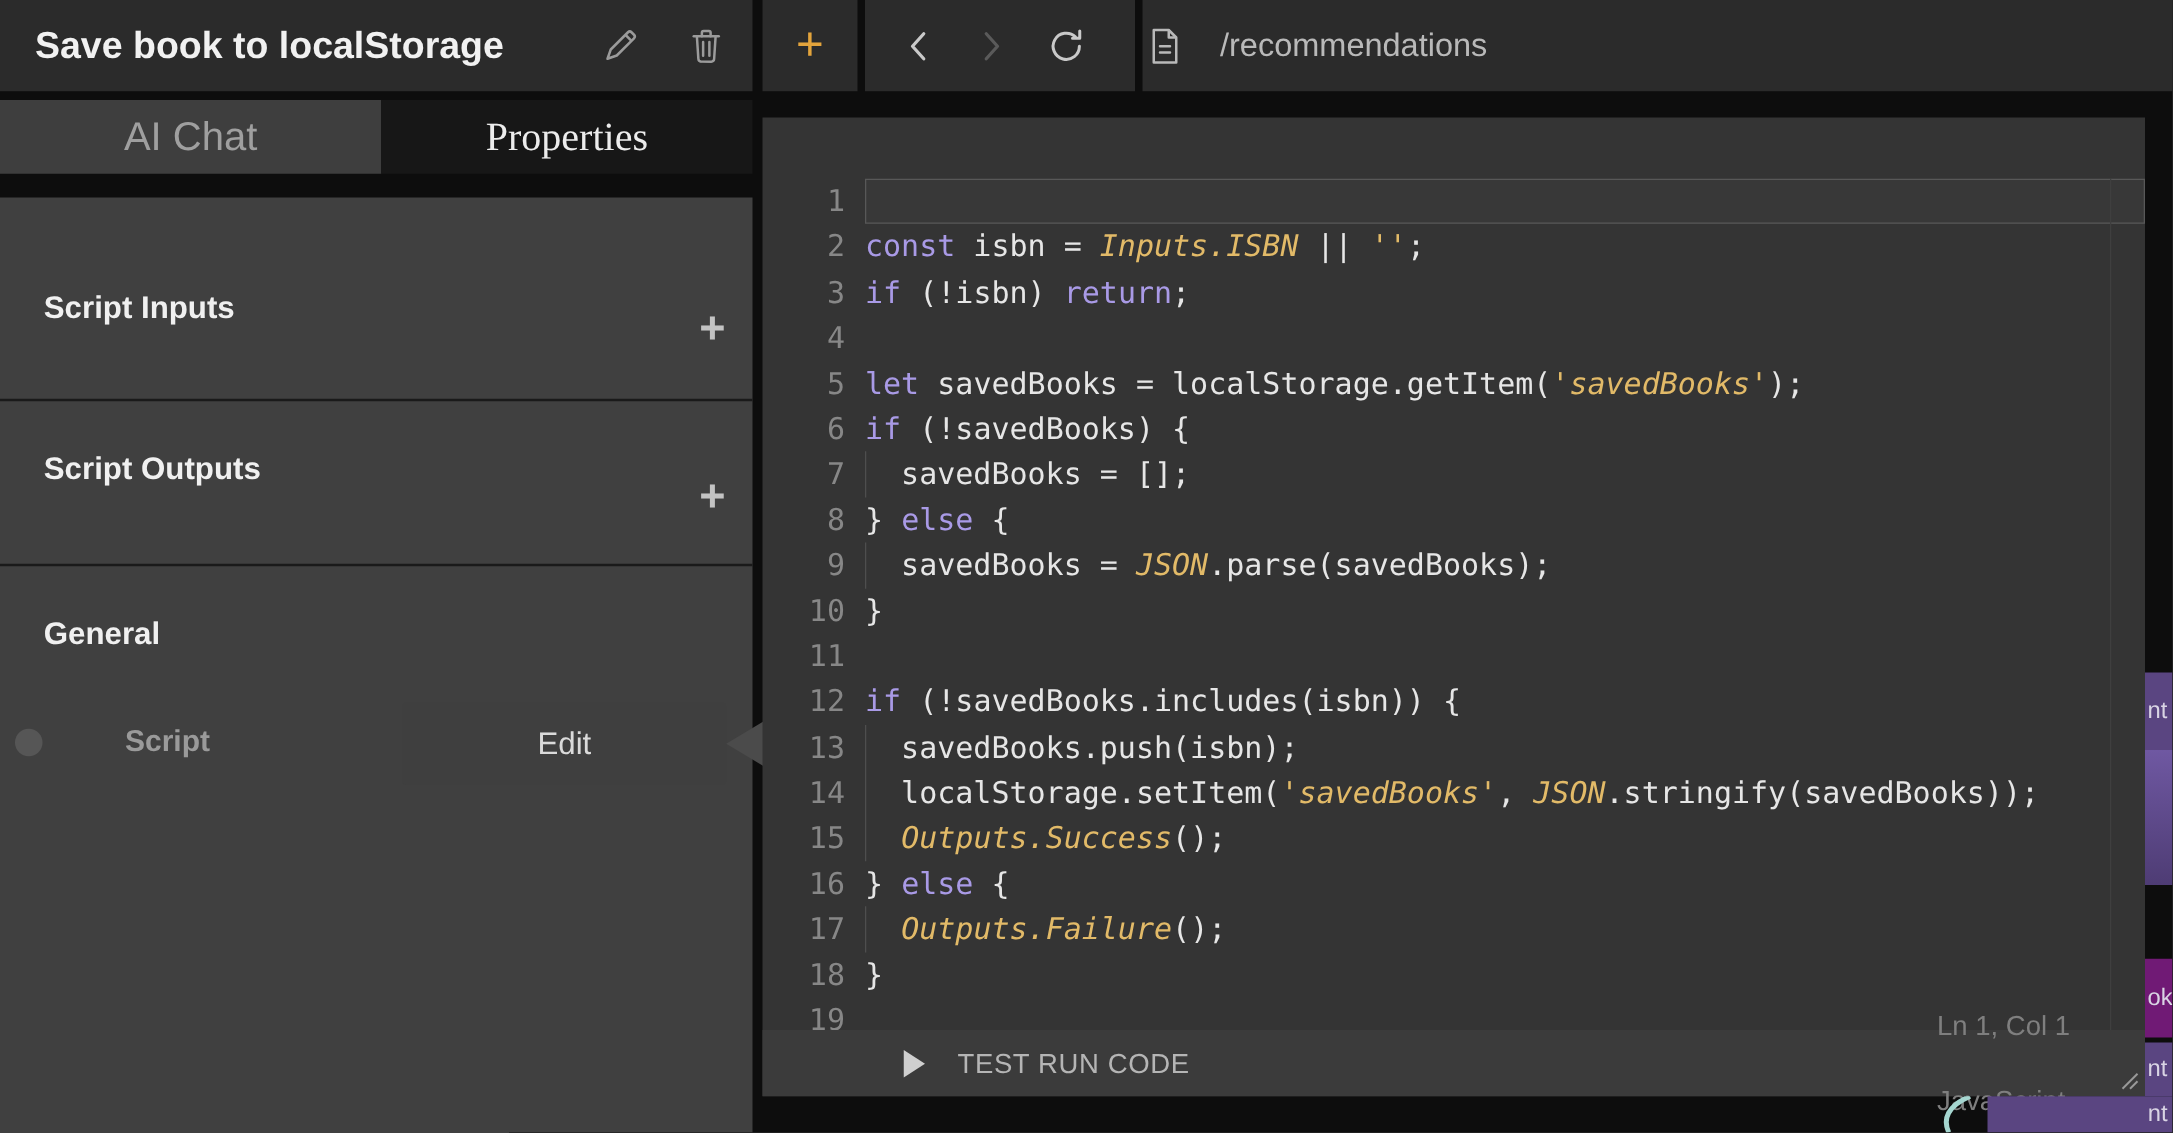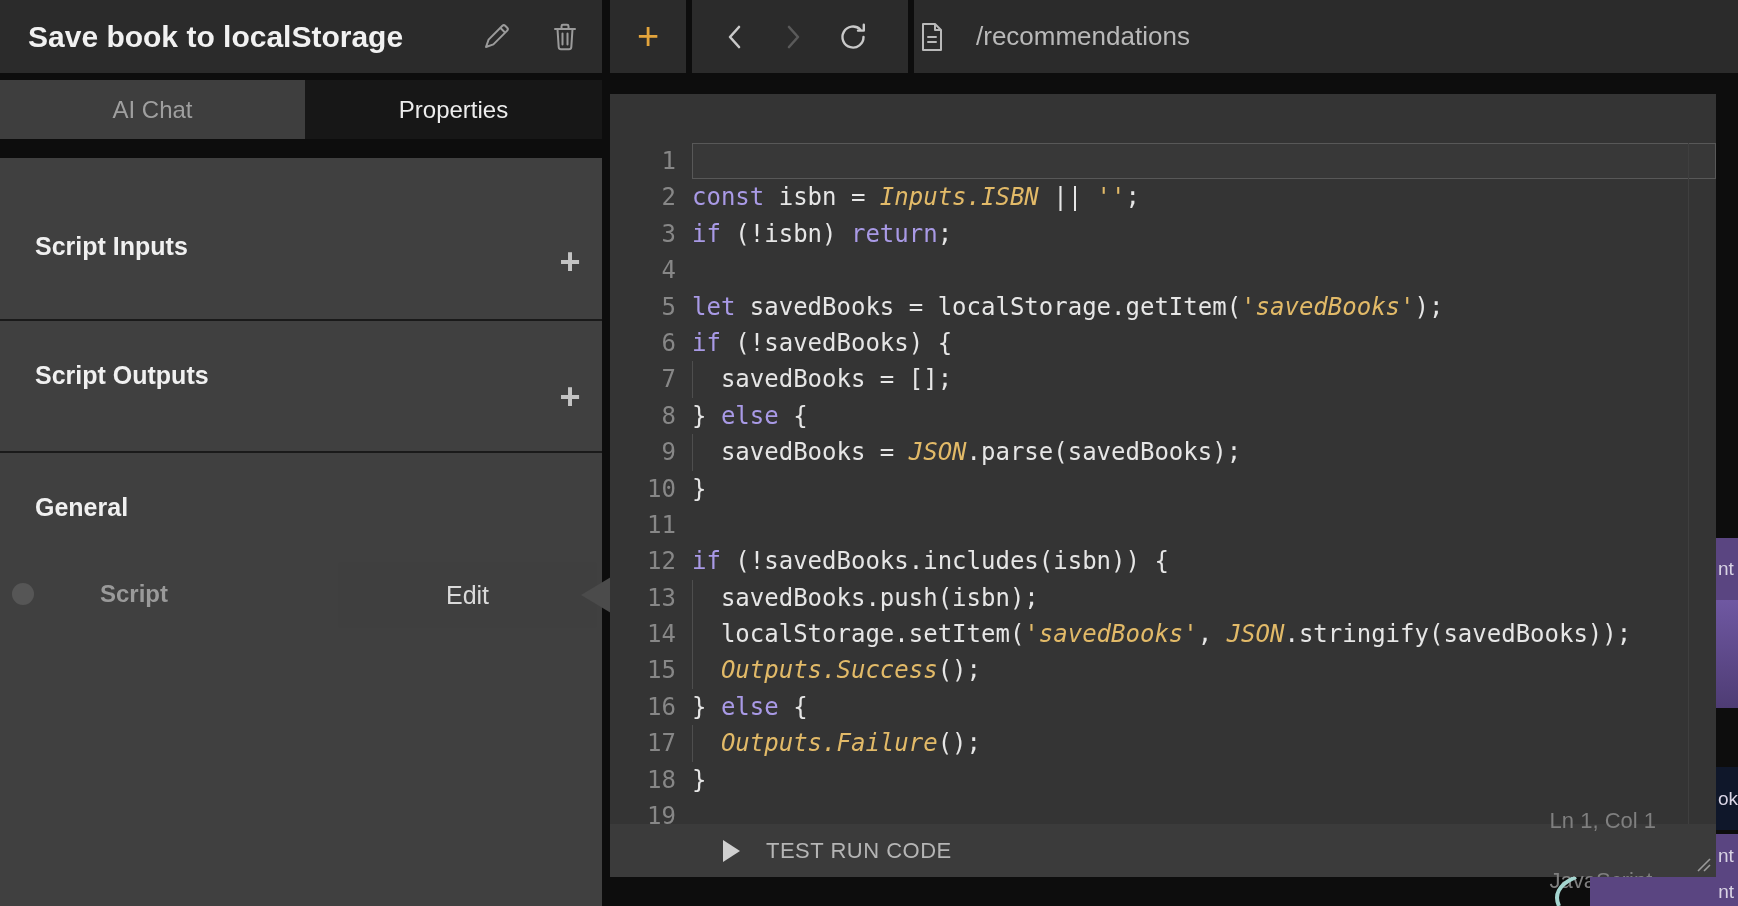--- a/index.html
+++ b/index.html
@@ -12,33 +12,33 @@
   .abs{position:absolute;}
 
   
   #lp-header{left:0;top:0;width:602px;height:73px;background:#2b2b2b;}
   #lp-title{left:28px;top:0;height:73px;line-height:73px;font-size:30px;font-weight:600;color:#f1f1f1;white-space:nowrap;}
   .hdr-icon{top:50%;transform:translateY(-50%);width:32px;height:32px;color:#9b9b9b;cursor:pointer;}
   #icon-pencil{right:90px;}
   #icon-trash{right:21px;}
 
   #lp-tabs{left:0;top:80px;width:602px;height:78px;display:flex;}
-  .tab{height:59px;display:flex;align-items:center;justify-content:center;font-size:24px;cursor:pointer;}
+  .tab{height:59px;display:flex;align-items:center;justify-content:center;font-size:32px;cursor:pointer;}
   #tab-ai{width:305px;background:#3e3e3e;color:#9f9f9f;}
-  #tab-props{width:297px;background:#171717;color:#ededed;}
+  #tab-props{width:297px;background:#171717;color:#ededed;font-family:Liberation Serif, serif;}
 
   #lp-body{left:0;top:158px;width:602px;height:748px;background:#404040;}
   .section-label{left:35px;height:30px;font-size:25px;font-weight:700;color:#f0f0f0;white-space:nowrap;}
   .plus-btn{right:12px;width:40px;height:40px;text-align:center;line-height:40px;font-size:36px;font-weight:700;color:#c3c3c3;cursor:pointer;}
   .sec-border{left:0;width:602px;height:2px;background:#1a1a1a;}
 
   #gen-dot{left:12px;top:425px;width:22px;height:22px;border-radius:50%;background:#565656;cursor:pointer;}
   #script-label{left:100px;top:422px;width:202px;height:30px;text-align:left;font-size:24px;color:#9a9a9a;font-weight:bold;}
   #edit-btn{left:322px;top:404px;width:259px;height:66px;background:#3f3f3f;border-radius:3px;
-    display:flex;align-items:center;justify-content:center;font-size:25px;color:#dadada;cursor:pointer;margin-left:16px;}
+    display:flex;align-items:center;justify-content:center;font-size:25px;color:#dadada;cursor:pointer;}
   #popover-arrow{left:581px;top:577px;width:0;height:0;
     border-top:18px solid transparent;border-bottom:18px solid transparent;border-right:30px solid #4b4b4b;}
 
   
   .tseg{top:0;height:73px;background:#2b2b2b;display:flex;align-items:center;}
   #seg-add{left:610px;width:76px;justify-content:center;}
   #btn-add{font-size:38px;font-weight:400;color:var(--accent,#e3a43c);line-height:73px;cursor:pointer;}
   #seg-nav{left:692px;width:216px;padding:0 30px;box-sizing:border-box;gap:32px;}
   .nav-icon{width:26px;height:26px;cursor:pointer;}
   #icon-back{color:#c9c9c9;}
@@ -174,19 +174,19 @@
     <svg id="resize-handle" viewBox="0 0 18 18" stroke="currentColor" stroke-width="1.6">
       <line x1="3" y1="15" x2="15" y2="3"></line>
       <line x1="9" y1="15" x2="15" y2="9"></line>
     </svg>
   </div>
 </div>
 
 <div class="abs" id="canvas-frags">
     <div class="frag" style="left: 1716px; top: 538px; width: 22px; height: 62px; background: rgb(90, 69, 129); padding-left: 2px; box-sizing: border-box;">nt</div>
     <div class="frag" style="left: 1716px; top: 600px; width: 22px; height: 108px; background: linear-gradient(rgb(111, 88, 162), rgb(78, 60, 116)); padding-left: 2px; box-sizing: border-box;"></div>
-    <div class="frag" style="left: 1716px; top: 767px; width: 22px; height: 63px; background: #0f172a; padding-left: 2px; box-sizing: border-box;">ok</div>
+    <div class="frag" style="left: 1716px; top: 767px; width: 22px; height: 63px; background: #701a75; padding-left: 2px; box-sizing: border-box;">ok</div>
     <div class="frag" style="left: 1716px; top: 834px; width: 22px; height: 43px; background: rgb(90, 69, 129); padding-left: 2px; box-sizing: border-box;">nt</div>
     <div class="frag" style="left: 1590px; top: 877px; width: 148px; height: 29px; background: rgb(90, 69, 129); justify-content: flex-end; padding-right: 4px; box-sizing: border-box;">nt</div>
   </div>
 <svg class="abs" id="teal-curve" viewBox="0 0 46 29" fill="none" stroke="currentColor" stroke-width="4">
   <path d="M34 0 C16 8 12 18 17 29"></path>
 </svg>
 
 </body></html>

